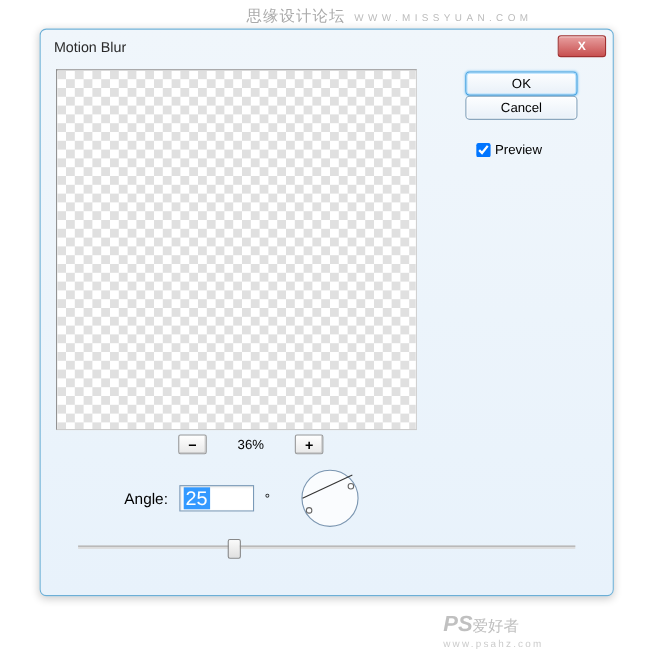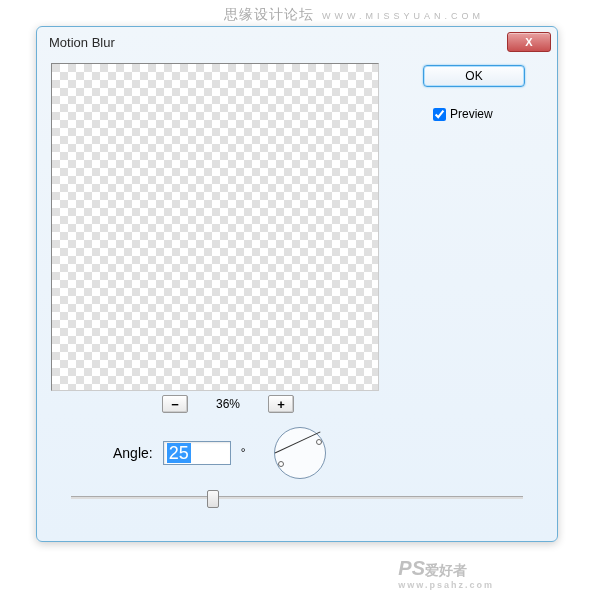--- a/index.html
+++ b/index.html
@@ -1,21 +1,21 @@
 <!DOCTYPE html>
 <html><head>
 <meta charset="utf-8">
 <style>
 body{margin:0;font-family:Tahoma,Arial,sans-serif;font-size:12px;background:#fff;width:600px;height:600px;position:relative}
 .page-bg{width:504px;height:600px;background:#fff;position:relative}
 .watermark-top{position:absolute;top:6px;right:20px;color:#aaa;font-size:14px;font-family:"Microsoft YaHei",sans-serif;letter-spacing:1px}
 .watermark-top .url{font-size:9px;letter-spacing:4px;margin-left:8px;color:#bbb}
 .watermark-ps{position:absolute;bottom:10px;right:10px;color:#c0c0c0;font-size:20px;font-style:italic;font-weight:bold;font-family:Arial}
-.watermark-ps .cn{font-size:14px;font-style:normal;font-weight:bold}
-.watermark-ps .site{display:block;font-size:9px;letter-spacing:2px;font-style:normal;font-weight:bold;color:#ccc}
+.watermark-ps .cn{font-size:14px;font-style:normal;font-weight:normal}
+.watermark-ps .site{display:block;font-size:9px;letter-spacing:2px;font-style:normal;font-weight:normal;color:#ccc}
 .dialog{position:absolute;top:26px;left:36px;width:520px;background:linear-gradient(#f0f6fb,#e8f2fb);border:1px solid #6cafd6;border-radius:6px;box-shadow:0 2px 8px rgba(0,0,0,0.2);padding-bottom:36px}
 .titlebar{height:30px;display:flex;align-items:center;justify-content:space-between;padding:0 6px 0 12px}
 .title{color:#2a2a2a;font-size:13px}
 .close-btn{width:42px;height:18px;background:linear-gradient(#e8a0a0,#c85050);border:1px solid #a03030;border-radius:3px;color:#fff;font-weight:bold;font-size:11px;display:flex;align-items:center;justify-content:center;box-shadow:inset 0 1px 0 rgba(255,255,255,0.4);cursor:pointer}
 .body{display:flex;padding:6px 14px 0 14px;gap:18px}
 .left{flex:1}
 .preview-box{width:326px;height:326px;border:1px solid #888;border-bottom-color:#ccc;border-right-color:#ccc;background:#fff;position:relative;overflow:hidden}
 .checker{position:absolute;inset:0;background-image:repeating-conic-gradient(#fff 0 25%,#e0e0e0 0 50%);background-size:16px 16px}
 .zoom-row{display:flex;align-items:center;justify-content:center;gap:28px;margin-top:4px}
 .zoom-btn{width:24px;height:16px;border:1px solid #999;border-radius:2px;background:linear-gradient(#fff,#e8e8e8);display:flex;align-items:center;justify-content:center;font-size:13px;font-weight:bold;cursor:pointer;box-shadow:inset -1px -1px 0 #ccc}
@@ -70,20 +70,21 @@
               <span>−</span>
             </div>
           <span class="zoom-level">36%</span>
           <div class="zoom-btn">
               <span>+</span>
             </div>
         </div>
       </div>
       <div class="right">
         <button class="btn ok">OK</button>
+        <button class="btn">Cancel</button>
         <label class="preview-check">
           <input type="checkbox" checked="" style="">
           <span>Preview</span>
         </label>
       </div>
     </div>
 
     <div class="controls">
       <div class="angle-row">
         <span class="label">Angle:</span>

